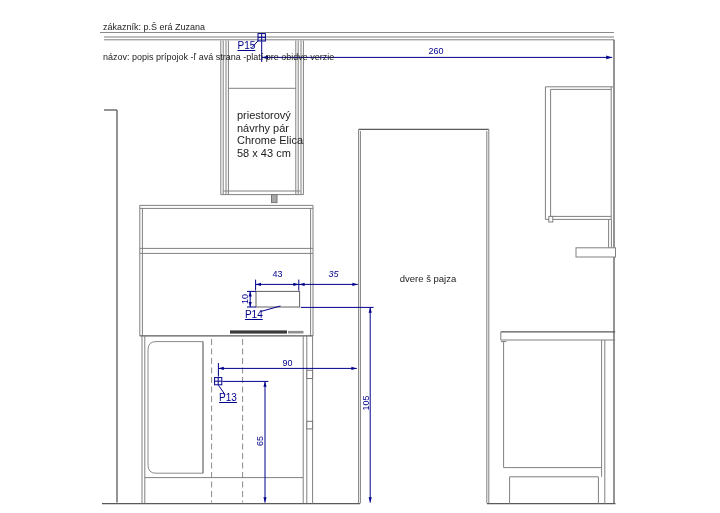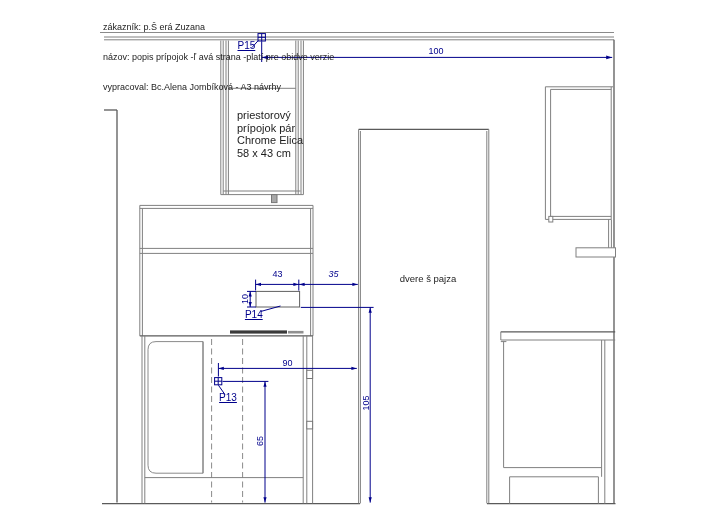--- a/index.html
+++ b/index.html
@@ -188,33 +188,32 @@
       <rect x="214.6" y="377.6" width="7.2" height="7.2" fill="#fff" class="s-dim"></rect>
       <line class="s-dim" x1="218.2" y1="377.6" x2="218.2" y2="384.8"></line>
       <line class="s-dim" x1="214.6" y1="381.2" x2="221.8" y2="381.2"></line>
       <line class="s-dim" x1="225" y1="394.6" x2="218.4" y2="385.2"></line>
     </g>
   </svg>
 
   <div class="header">
     <div>zákazník: p.Š erá Zuzana</div>
     <div>názov: popis prípojok -ľ avá strana -platí pre obidve verzie</div>
-    <div>vypracoval: Bc.Alena Jombíková - A3 návrhy</div>
   </div>
 
   <div class="hoodtext">
     <div>priestorový</div>
-    <div>prípojok  pár</div>
+    <div>návrhy  pár</div>
     <div>Chrome Elica</div>
     <div>58 x 43 cm</div>
   </div>
 
   <div class="doortext">dvere š pajza</div>
 
-  <span class="lbl" style="left:436px;top:50.5px;">100</span>
+  <span class="lbl" style="left:436px;top:50.5px;">260</span>
   <span class="lbl" style="left:277.5px;top:273.8px;">43</span>
   <span class="lbl" style="left:333.5px;top:273.8px;font-style:italic;">35</span>
   <span class="lbl rot" style="left:244.6px;top:298.8px;">10</span>
   <span class="lbl" style="left:287.6px;top:362.6px;">90</span>
   <span class="lbl rot" style="left:259.6px;top:441px;">65</span>
   <span class="lbl rot" style="left:366px;top:402.6px;">105</span>
 
   <span class="plabel" style="left:246.4px;top:46.2px;">P15</span>
   <span class="plabel" style="left:253.8px;top:315.4px;">P14</span>
   <span class="plabel" style="left:228px;top:398.4px;text-decoration:underline;">P13</span>

